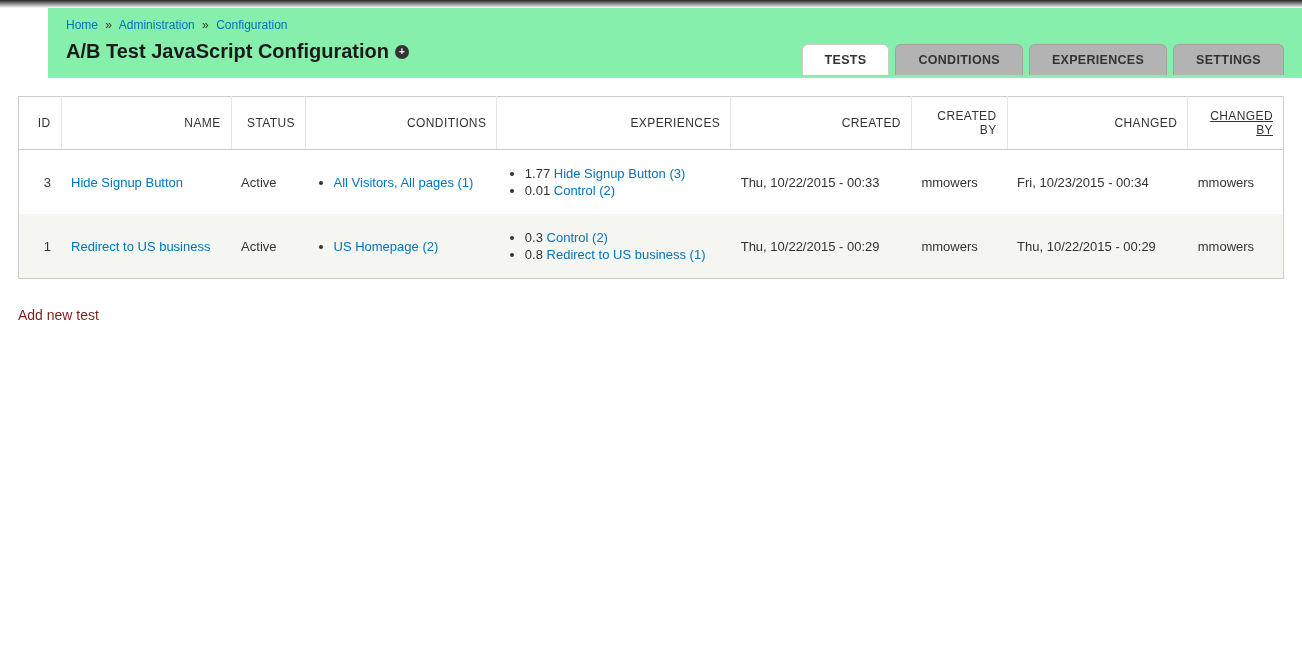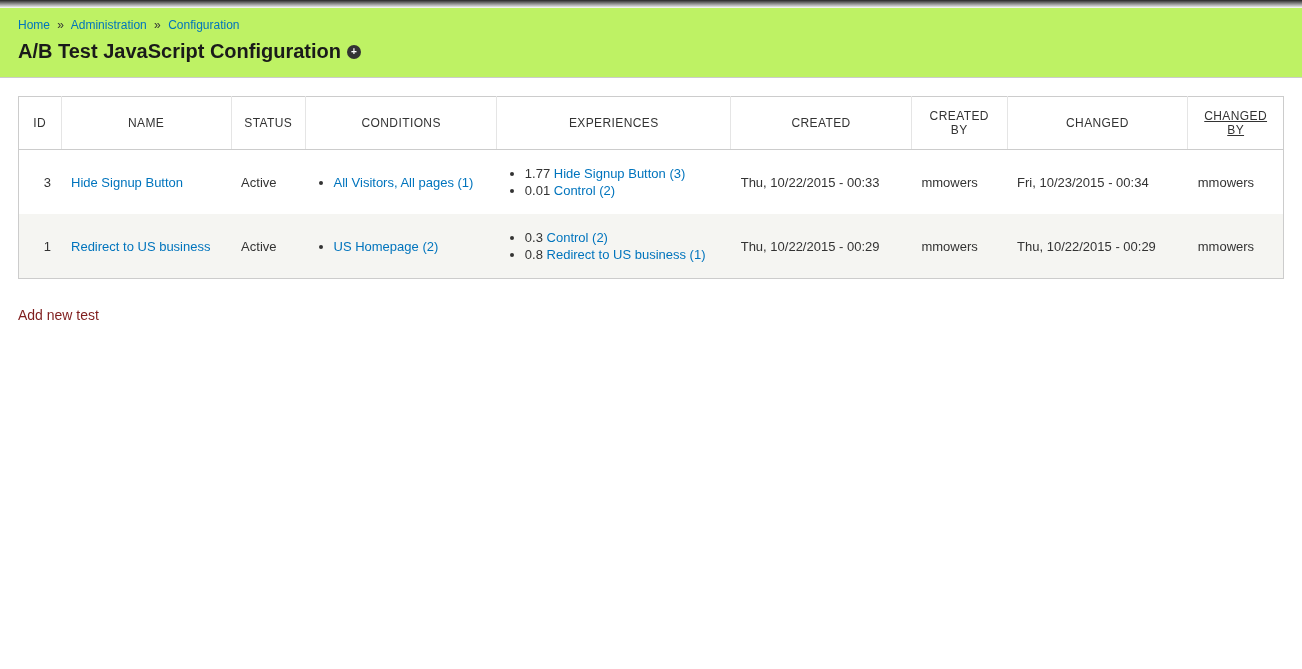--- a/index.html
+++ b/index.html
@@ -12,24 +12,25 @@
       font-size: 13px;
       background: #fff;
       color: #333;
     }
     .top-shadow {
       height: 8px;
       width: 100%;
       background: linear-gradient(to bottom, rgba(0,0,0,0.85), rgba(0,0,0,0));
     }
     .header-area {
-      background: #bef264;
+      background: #86efac;
       padding: 10px 18px 0 18px;
       position: relative;
       border-bottom: 1px solid #ccc;
+      margin-left: 48px;
     }
     .breadcrumb {
       font-size: 12px;
       margin-bottom: 8px;
       color: #333;
     }
     .breadcrumb a {
       color: #0074bd;
       text-decoration: none;
     }
@@ -91,21 +92,21 @@
     .content {
       padding: 18px;
     }
     table.listing {
       width: 100%;
       border-collapse: collapse;
       border: 1px solid #ccc;
       background: #fff;
     }
     table.listing thead th {
-      text-align: center;
+      text-align: right;
       font-size: 12px;
       font-weight: normal;
       color: #333;
       letter-spacing: 0.4px;
       text-transform: uppercase;
       padding: 12px 10px;
       border-bottom: 1px solid #ccc;
       border-right: 1px solid #e5e5e5;
       background: #fff;
     }
@@ -167,20 +168,26 @@
     <span class="breadcrumb-sep">»</span>
     <a href="#">Configuration</a>
   </div>
 
   <div class="title-row">
     <h1 class="page-title">
       <span>A/B Test JavaScript Configuration</span>
       <span class="plus-circle">+</span>
     </h1>
 
+    <div class="tabs">
+      <div class="tab active">TESTS</div>
+      <div class="tab">CONDITIONS</div>
+      <div class="tab">EXPERIENCES</div>
+      <div class="tab">SETTINGS</div>
+    </div>
   </div>
 </div>
 
 <div class="content">
 
   <table class="listing">
     <thead>
       <tr>
         <th class="col-id">ID</th>
         <th class="col-name">NAME</th>

